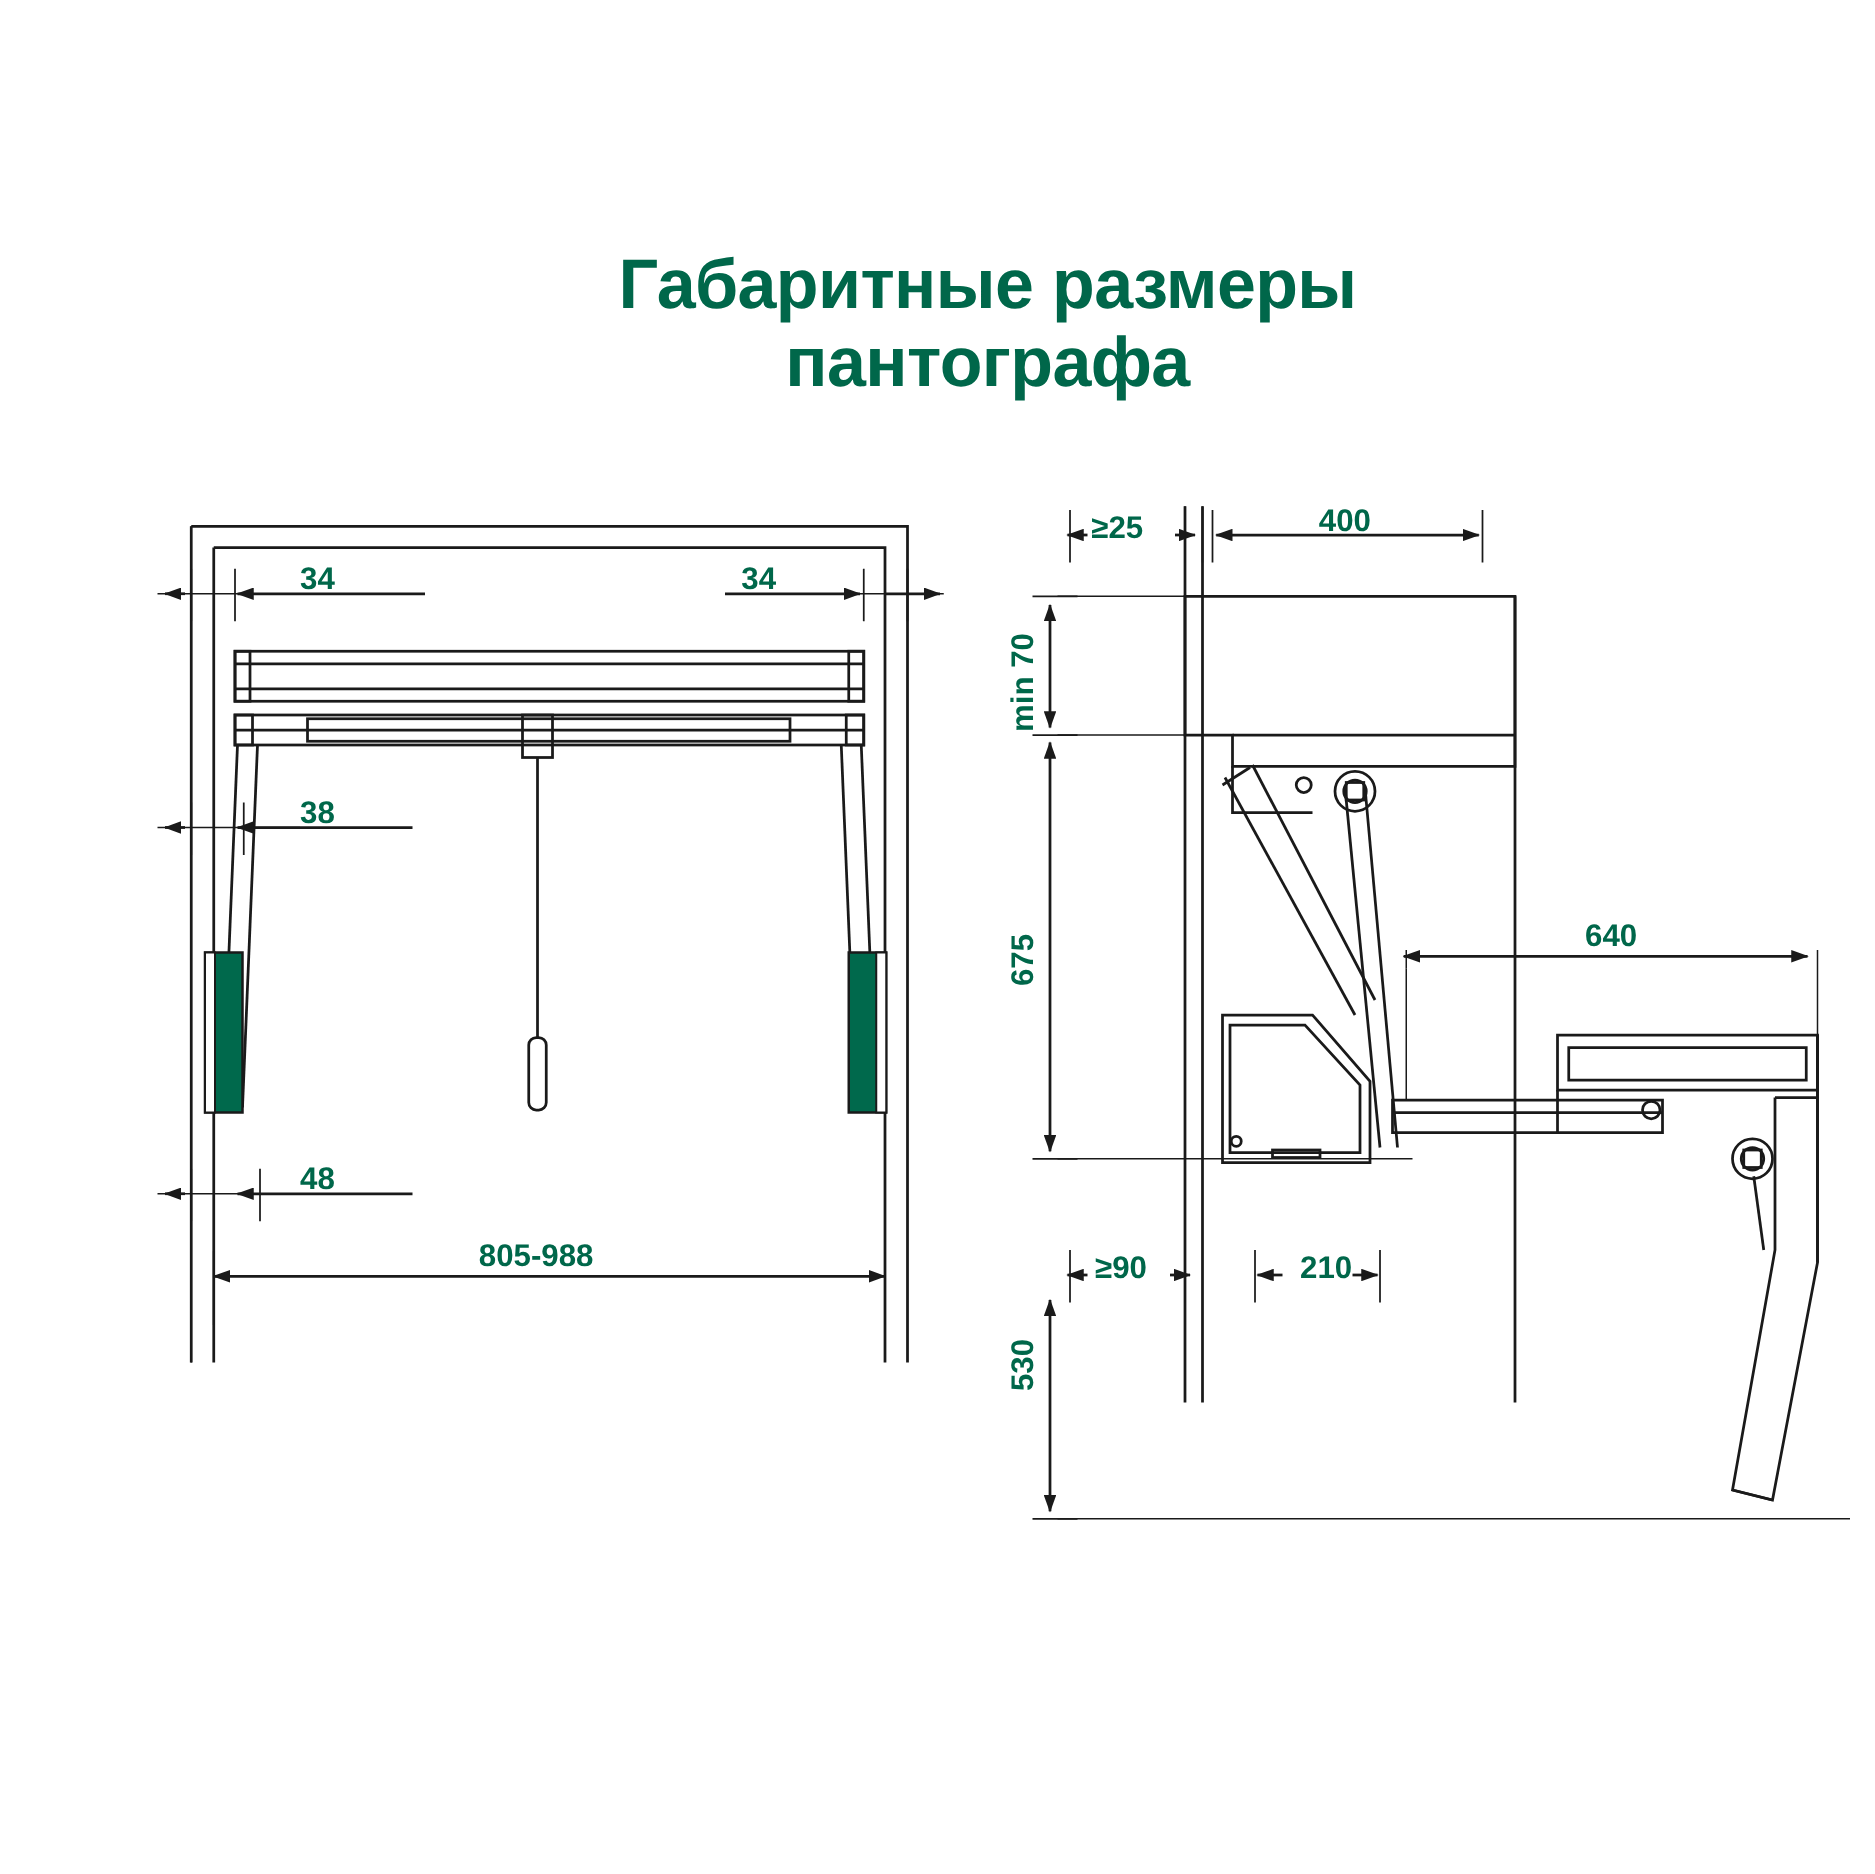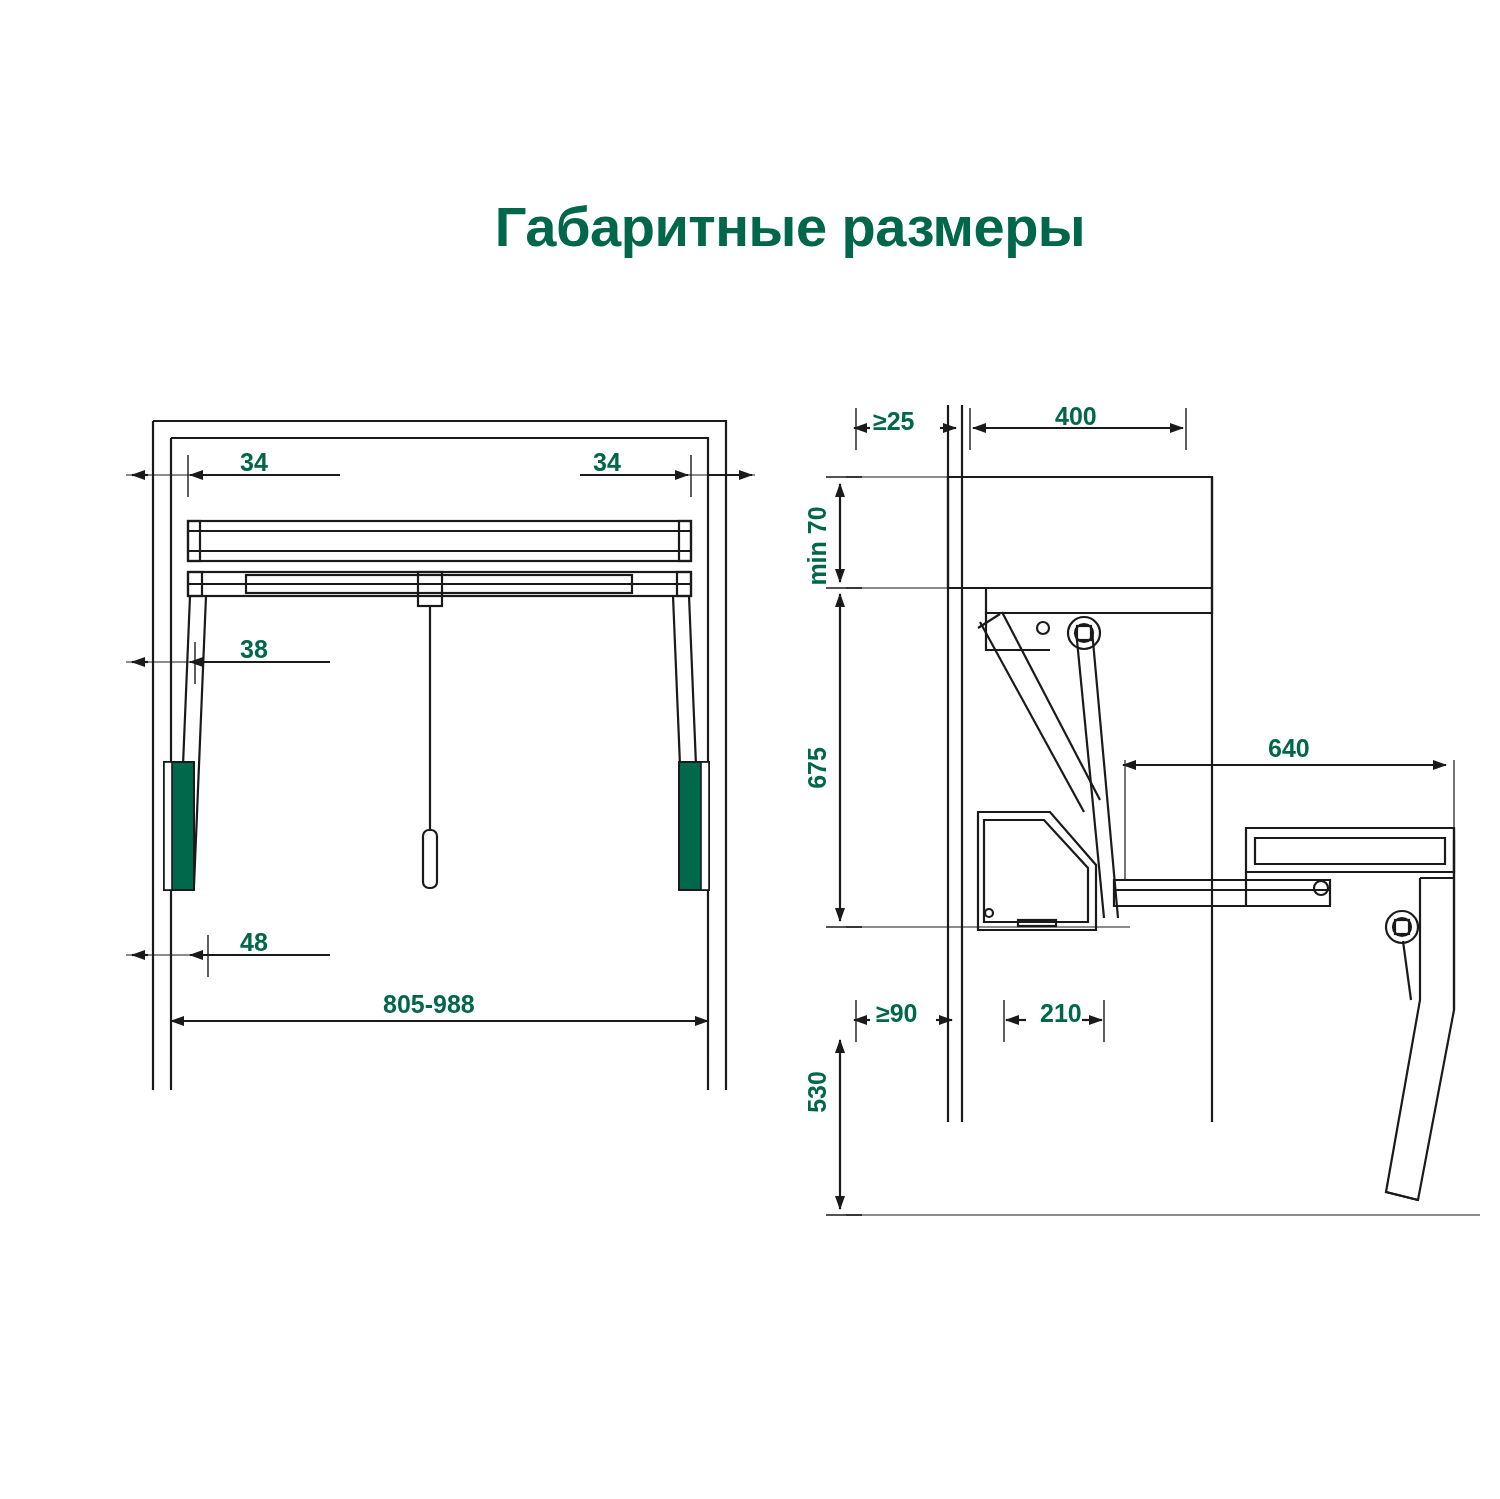--- a/index.html
+++ b/index.html
@@ -47,20 +47,21 @@
     font-weight: bold;
   }
 </style>
 </head>
 <body>
 
 <div id="root">
 
   <div class="title">
     <span>Габаритные размеры</span><br>
+    <span>пантографа</span>
   </div>
 
   <svg class="drawing" viewBox="0 0 1500 1499">
     <defs>
       <marker id="ah" markerWidth="14" markerHeight="10" refX="13" refY="5" orient="auto" markerUnits="userSpaceOnUse">
         <path d="M0,0 L14,5 L0,10 z" fill="#1a1a1a"></path>
       </marker>
       <marker id="ahs" markerWidth="14" markerHeight="10" refX="1" refY="5" orient="auto" markerUnits="userSpaceOnUse">
         <path d="M14,0 L0,5 L14,10 z" fill="#1a1a1a"></path>
       </marker>

